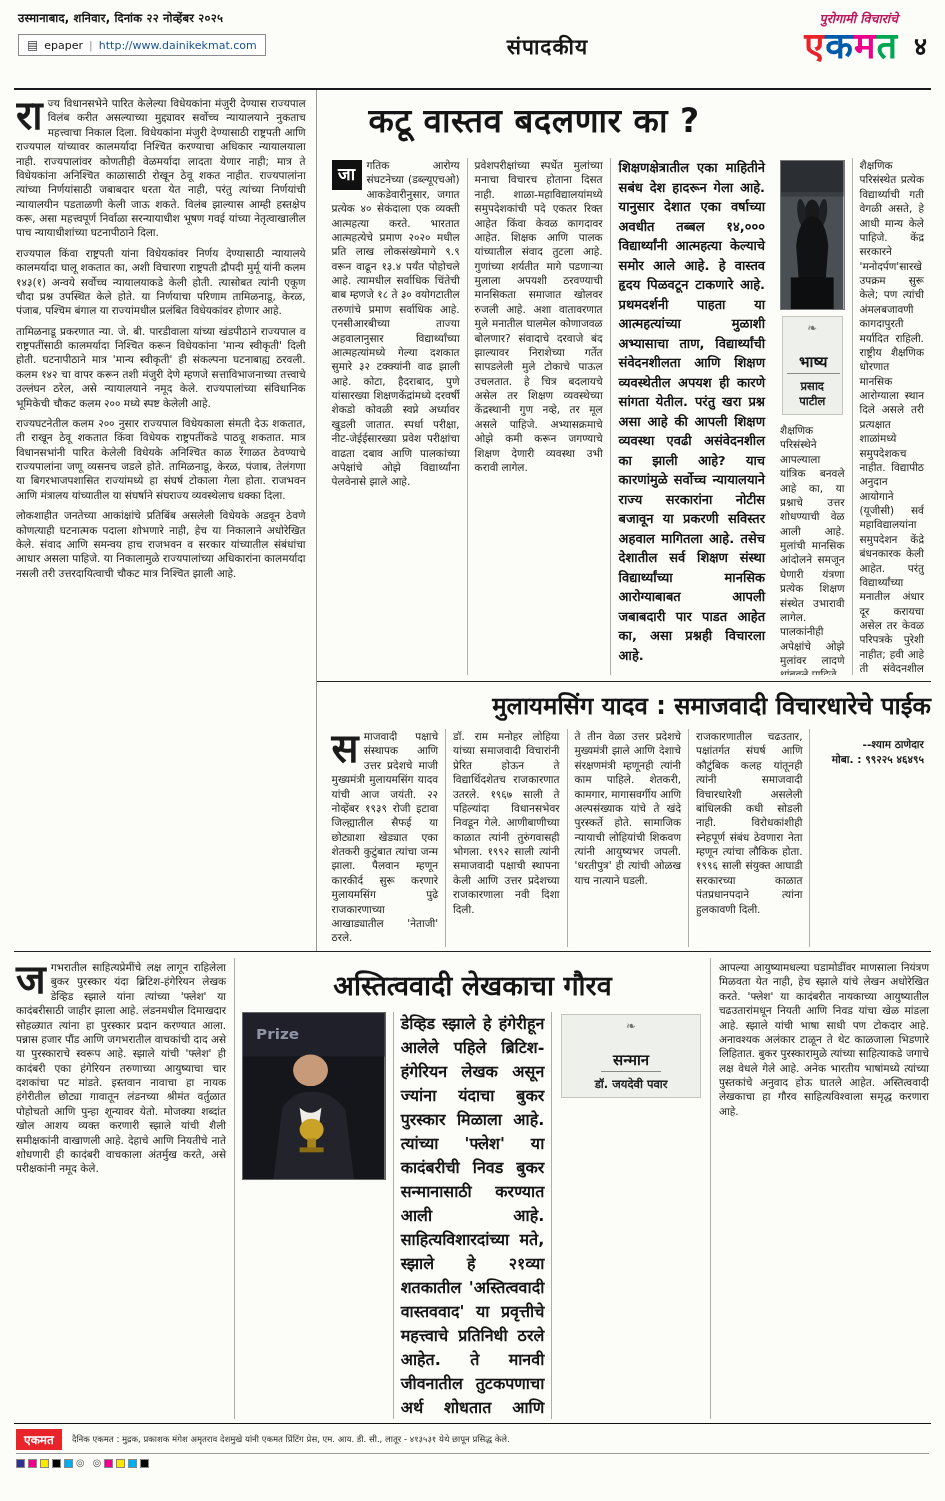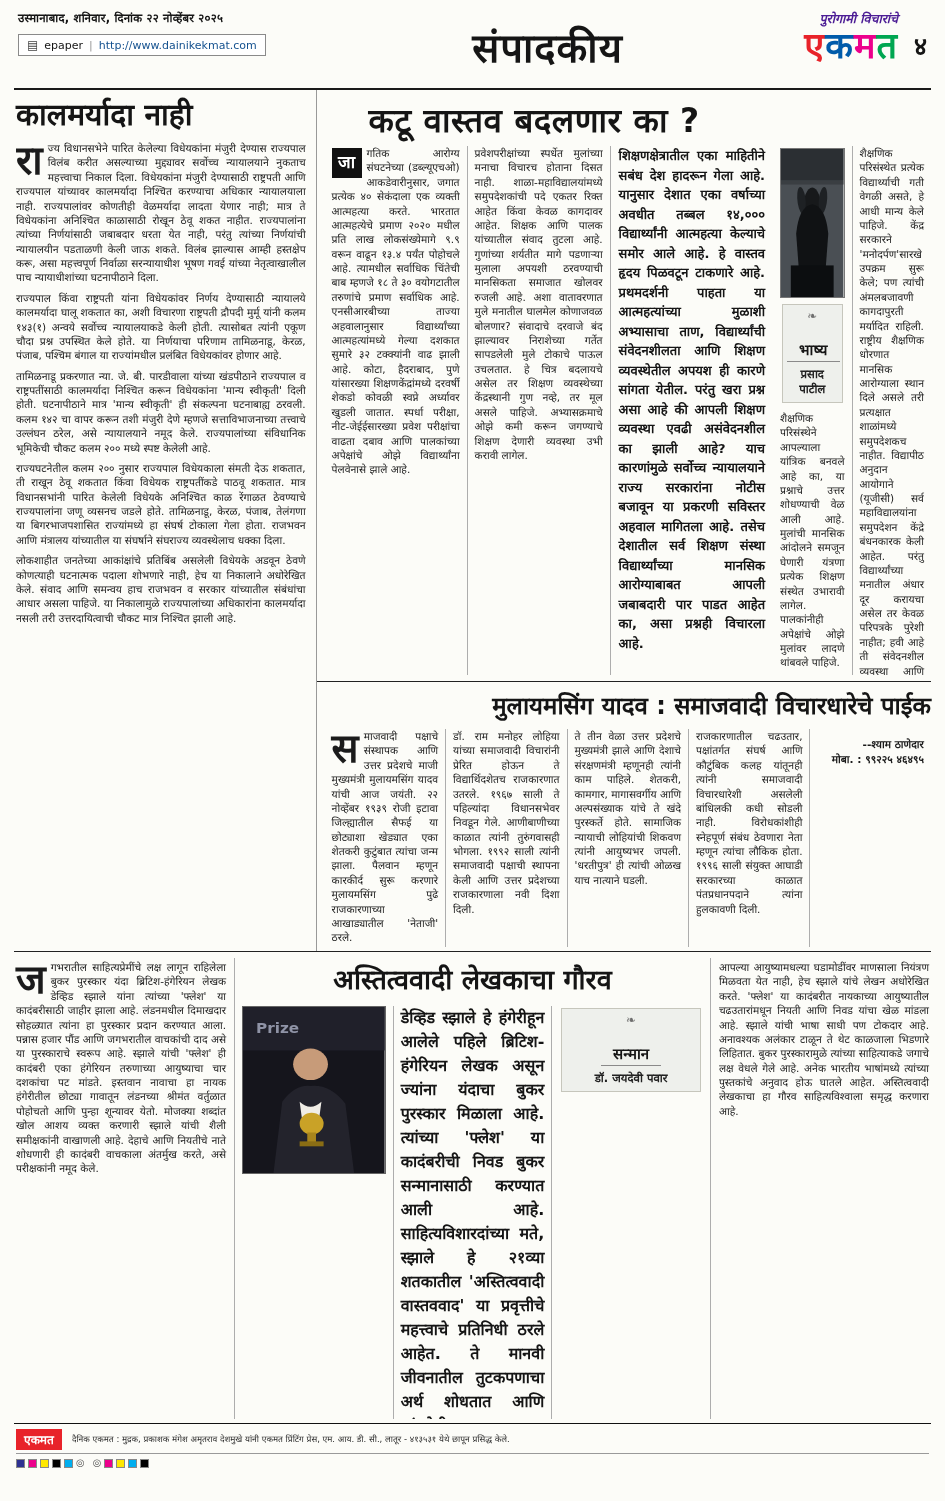--- a/index.html
+++ b/index.html
@@ -8,44 +8,44 @@
   .page { width:945px; height:1501px; background:#fcfcf8; padding:8px 14px 0; }
 
   
   .hdr { display:flex; justify-content:space-between; align-items:flex-start; padding:2px 4px 6px; border-bottom:2px solid #1a1a1a; height:82px; }
   .hdr-left { width:30%; }
   .date { font-size:11.5px; font-weight:bold; letter-spacing:.2px; }
   .epaper { display:inline-flex; align-items:center; gap:6px; border:1px solid #8a8a8a; padding:3px 8px; margin-top:9px; font-size:11px; background:#fff; }
   .epaper .eicon { font-size:12px; color:#444; }
   .epaper .sep { color:#999; }
   .epaper .url { color:#14518f; }
-  .hdr-center { font-size:40px; font-weight:bold; align-self:center; letter-spacing:1px; }
+  .hdr-center { font-size:21px; font-weight:bold; align-self:center; letter-spacing:1px; }
   .hdr-right { display:flex; align-items:flex-start; gap:16px; }
   .mast-wrap { text-align:right; }
-  .tagline { color:#4c1d95; font-style:italic; font-size:12.5px; font-weight:bold; }
+  .tagline { color:#be185d; font-style:italic; font-size:12.5px; font-weight:bold; }
   .masthead { font-size:36px; font-weight:bold; line-height:1.05; letter-spacing:1px; }
   .ml0{color:#e8232a}.ml1{color:#005baa}.ml2{color:#ec008c}.ml3{color:#00a651}
   .pageno { font-size:25px; font-weight:bold; padding-top:18px; }
 
   
   .body-text { font-size:10.5px; line-height:1.37; text-align:justify; color:#1b1b1b; overflow:hidden; }
   .body-text p { margin-bottom:6px; }
   .dc { float:left; font-size:40px; line-height:.82; font-weight:bold; padding:3px 5px 0 0; }
   .dc-box { float:left; width:30px; height:30px; background:#111; color:#fff; font-size:17px; font-weight:bold; display:flex; align-items:center; justify-content:center; margin:2px 5px 0 0; }
   .col { flex:1; padding:0 7px; overflow:hidden; min-width:0; }
   .col + .col { border-left:1px solid #adadad; }
 
   
   .toprow { display:flex; height:862px; border-bottom:1.5px solid #222; }
   .a1 { width:33%; padding:6px 10px 4px 2px; border-right:1px solid #999; overflow:hidden; }
   .a1 h1 { font-size:30px; line-height:1.1; margin:2px 0 10px; }
   .right-stack { width:67%; display:flex; flex-direction:column; min-width:0; }
 
   .a2 { height:592px; border-bottom:1.5px solid #222; padding:4px 0 6px 8px; display:flex; flex-direction:column; min-height:0; }
-  .a2 h1 { font-size:33px; padding-left:44px; margin:3px 0 4px; letter-spacing:.5px; }
+  .a2 h1 { font-size:33px; padding-left:44px; margin:3px 0 16px; letter-spacing:.5px; }
   .a2-body { display:flex; flex:1; min-height:0; }
   .a2-left { width:47%; display:flex; min-height:0; }
   .a2-right { width:53%; display:flex; flex-direction:row; border-left:1px solid #adadad; min-height:0; }
   .lead { font-size:13px; font-weight:bold; line-height:1.5; text-align:justify; padding:0 8px 8px; }
   .a2-right-cols { display:flex; flex:1; min-height:0; }
   .photo2 { width:100%; height:150px; display:block; margin:2px 0 6px; border:1px solid #777; }
 
   .cbox { background:#eef0ec; border:1px solid #c6c6bc; text-align:center; padding:5px 4px 6px; margin:2px 2px 8px; }
   .cbox .orn { color:#6f6f6f; font-size:12px; line-height:1; }
   .cbox .lbl { font-size:15px; font-weight:bold; border-bottom:1px solid #8a8a8a; display:inline-block; padding:0 12px 2px; margin:17px 0 4px; }
@@ -54,21 +54,21 @@
   .a3 { flex:1; padding:5px 0 4px 8px; display:flex; flex-direction:column; min-height:0; }
   .a3 h1 { font-size:24px; text-align:right; margin:1px 0 8px; }
   .a3-cols { display:flex; flex:1; min-height:0; }
   .sig { text-align:right; font-weight:bold; font-size:10.6px; margin-top:8px; }
   .sig div { line-height:1.4; }
 
   
   .a4 { height:472px; border-bottom:1.5px solid #111; display:flex; padding:6px 0 4px; }
   .a4-c1 { width:24%; padding:2px 8px 0 2px; overflow:hidden; }
   .a4-mid { width:52%; border-left:1px solid #adadad; border-right:1px solid #adadad; display:flex; flex-direction:column; min-width:0; }
-  .a4-mid h1 { font-size:27px; text-align:center; margin:2px 0 9px; }
+  .a4-mid h1 { font-size:27px; text-align:center; margin:8px 0 9px; }
   .a4-cols { display:flex; flex:1; min-height:0; }
   .photo4 { width:100%; height:168px; display:block; margin-bottom:6px; border:1px solid #666; }
   .intro4 { font-size:16px; font-weight:bold; line-height:1.5; text-align:justify; }
   .a4-c4 { width:24%; padding:2px 2px 0 8px; overflow:hidden; }
 
   
   .ftr { padding:5px 2px 0; }
   .ftr-row1 { display:flex; align-items:center; gap:10px; border-bottom:1px solid #9a9a9a; padding-bottom:3px; }
   .mini-mast { font-size:12px; font-weight:bold; background:#e8232a; color:#fff; padding:2px 8px; white-space:nowrap; }
   .ftr-text { font-size:8.5px; color:#2a2a2a; line-height:1.3; }
@@ -103,21 +103,20 @@
           <span class="ml0">ए</span><span class="ml1">क</span><span class="ml2">म</span><span class="ml3">त</span>
         </div>
       </div>
       <div class="pageno">४</div>
     </div>
   </div>
 
   <div class="toprow">
 
     <div class="a1">
-      <h1>कालमर्यादा नाही</h1>
       <div class="body-text">
         <p><span class="dc">रा</span><span>ज्य विधानसभेने पारित केलेल्या विधेयकांना मंजुरी देण्यास राज्यपाल विलंब करीत असल्याच्या मुद्द्यावर सर्वोच्च न्यायालयाने नुकताच महत्त्वाचा निकाल दिला. विधेयकांना मंजुरी देण्यासाठी राष्ट्रपती आणि राज्यपाल यांच्यावर कालमर्यादा निश्चित करण्याचा अधिकार न्यायालयाला नाही. राज्यपालांवर कोणतीही वेळमर्यादा लादता येणार नाही; मात्र ते विधेयकांना अनिश्चित काळासाठी रोखून ठेवू शकत नाहीत. राज्यपालांना त्यांच्या निर्णयांसाठी जबाबदार धरता येत नाही, परंतु त्यांच्या निर्णयांची न्यायालयीन पडताळणी केली जाऊ शकते. विलंब झाल्यास आम्ही हस्तक्षेप करू, असा महत्त्वपूर्ण निर्वाळा सरन्यायाधीश भूषण गवई यांच्या नेतृत्वाखालील पाच न्यायाधीशांच्या घटनापीठाने दिला.</span></p>
         <p>राज्यपाल किंवा राष्ट्रपती यांना विधेयकांवर निर्णय देण्यासाठी न्यायालये कालमर्यादा घालू शकतात का, अशी विचारणा राष्ट्रपती द्रौपदी मुर्मू यांनी कलम १४३(१) अन्वये सर्वोच्च न्यायालयाकडे केली होती. त्यासोबत त्यांनी एकूण चौदा प्रश्न उपस्थित केले होते. या निर्णयाचा परिणाम तामिळनाडू, केरळ, पंजाब, पश्चिम बंगाल या राज्यांमधील प्रलंबित विधेयकांवर होणार आहे.</p>
         <p>तामिळनाडू प्रकरणात न्या. जे. बी. पारडीवाला यांच्या खंडपीठाने राज्यपाल व राष्ट्रपतींसाठी कालमर्यादा निश्चित करून विधेयकांना 'मान्य स्वीकृती' दिली होती. घटनापीठाने मात्र 'मान्य स्वीकृती' ही संकल्पना घटनाबाह्य ठरवली. कलम १४२ चा वापर करून तशी मंजुरी देणे म्हणजे सत्ताविभाजनाच्या तत्त्वाचे उल्लंघन ठरेल, असे न्यायालयाने नमूद केले. राज्यपालांच्या संविधानिक भूमिकेची चौकट कलम २०० मध्ये स्पष्ट केलेली आहे.</p>
         <p>राज्यघटनेतील कलम २०० नुसार राज्यपाल विधेयकाला संमती देऊ शकतात, ती राखून ठेवू शकतात किंवा विधेयक राष्ट्रपतींकडे पाठवू शकतात. मात्र विधानसभांनी पारित केलेली विधेयके अनिश्चित काळ रेंगाळत ठेवण्याचे राज्यपालांना जणू व्यसनच जडले होते. तामिळनाडू, केरळ, पंजाब, तेलंगणा या बिगरभाजपशासित राज्यांमध्ये हा संघर्ष टोकाला गेला होता. राजभवन आणि मंत्रालय यांच्यातील या संघर्षाने संघराज्य व्यवस्थेलाच धक्का दिला.</p>
         <p>लोकशाहीत जनतेच्या आकांक्षांचे प्रतिबिंब असलेली विधेयके अडवून ठेवणे कोणत्याही घटनात्मक पदाला शोभणारे नाही, हेच या निकालाने अधोरेखित केले. संवाद आणि समन्वय हाच राजभवन व सरकार यांच्यातील संबंधांचा आधार असला पाहिजे. या निकालामुळे राज्यपालांच्या अधिकारांना कालमर्यादा नसली तरी उत्तरदायित्वाची चौकट मात्र निश्चित झाली आहे.</p>
       </div>
     </div>
 
     <div class="right-stack">

